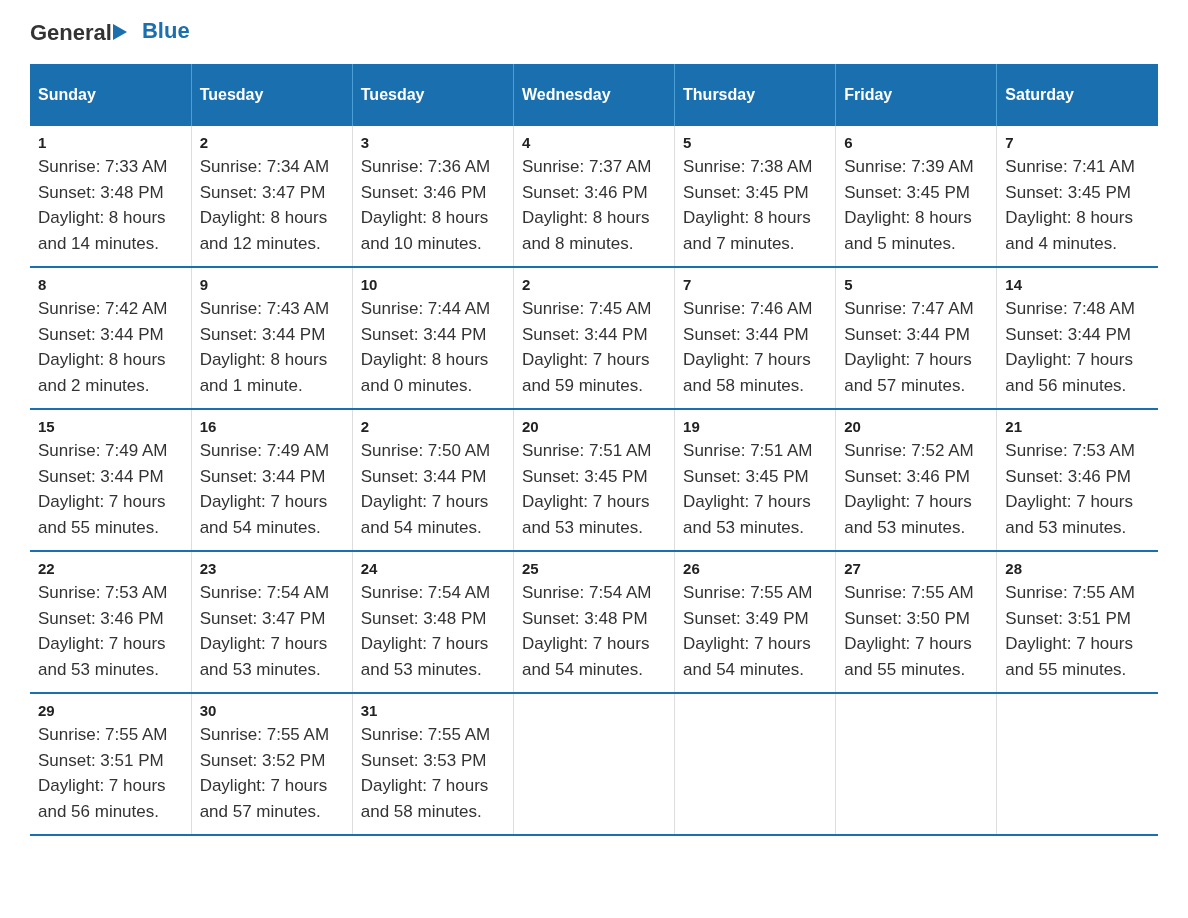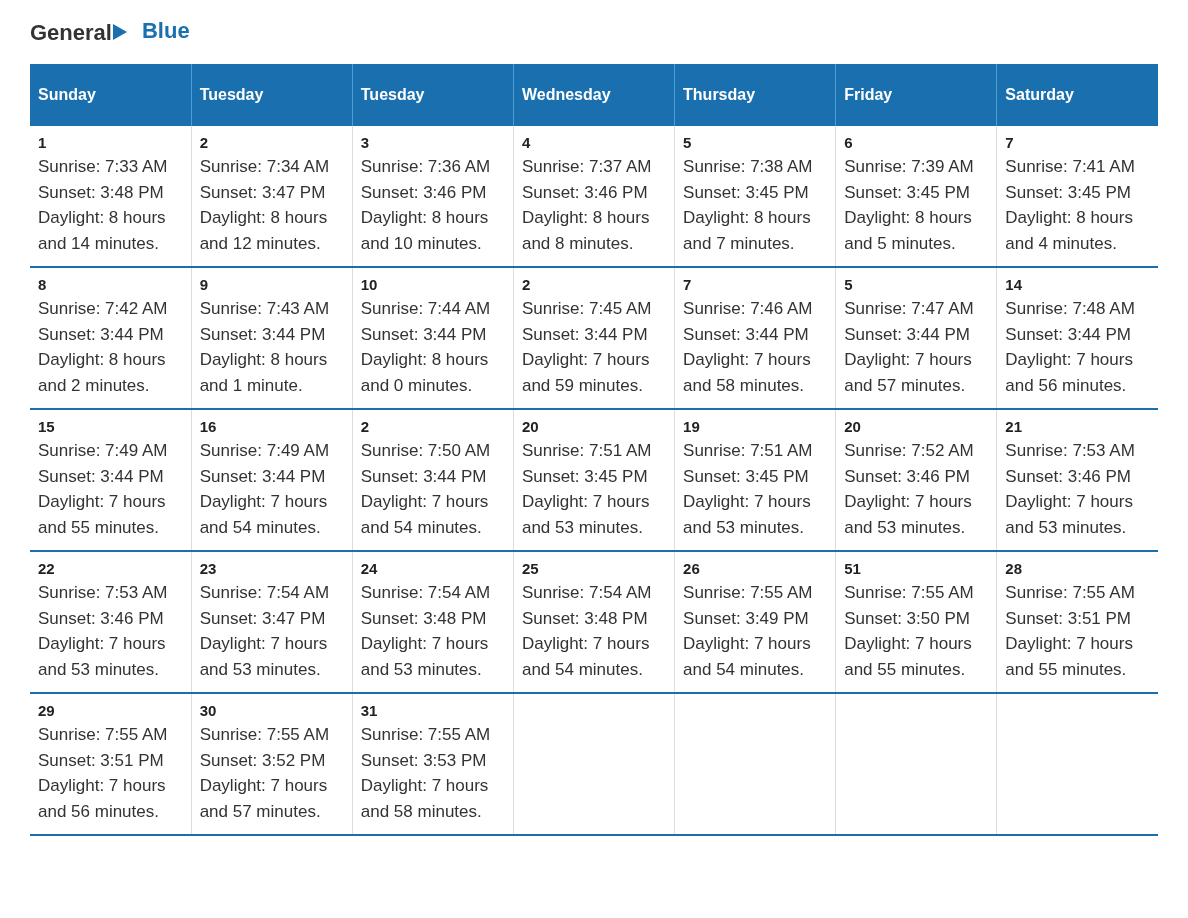--- a/index.html
+++ b/index.html
@@ -220,21 +220,21 @@
       </td>
         <td>
         <span class="day-number">25</span>
         <div class="day-info">Sunrise: 7:54 AM<br>Sunset: 3:48 PM<br>Daylight: 7 hours<br>and 54 minutes.</div>
       </td>
         <td>
         <span class="day-number">26</span>
         <div class="day-info">Sunrise: 7:55 AM<br>Sunset: 3:49 PM<br>Daylight: 7 hours<br>and 54 minutes.</div>
       </td>
         <td>
-        <span class="day-number">51</span>
+        <span class="day-number">27</span>
         <div class="day-info">Sunrise: 7:55 AM<br>Sunset: 3:50 PM<br>Daylight: 7 hours<br>and 55 minutes.</div>
       </td>
         <td>
         <span class="day-number">28</span>
         <div class="day-info">Sunrise: 7:55 AM<br>Sunset: 3:51 PM<br>Daylight: 7 hours<br>and 55 minutes.</div>
       </td>
       </tr>
       <tr>
         <td>
         <span class="day-number">29</span>

